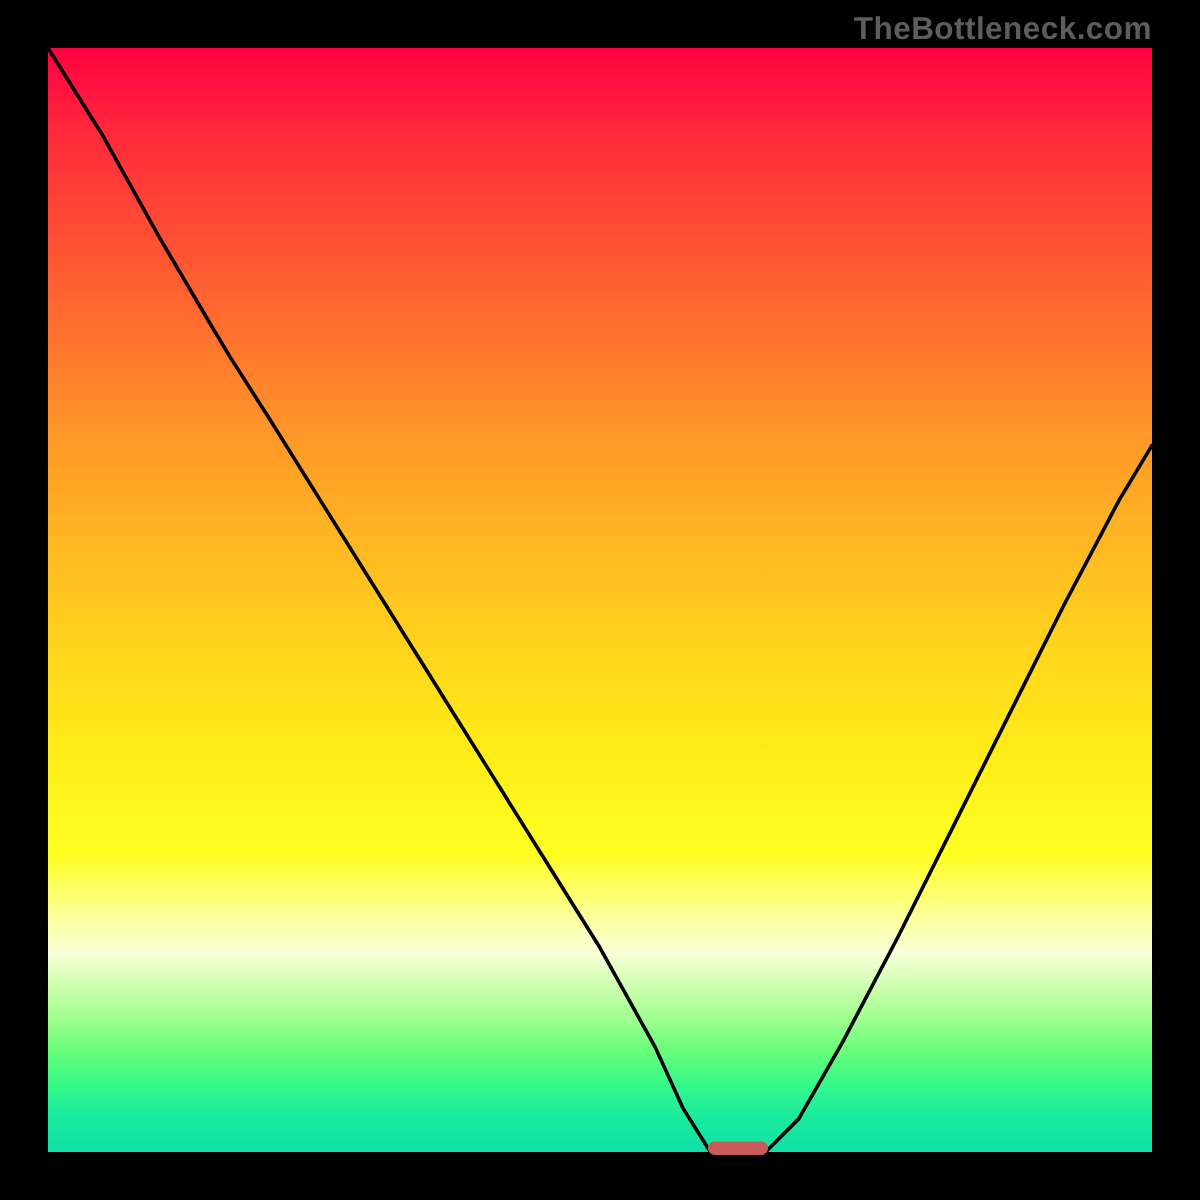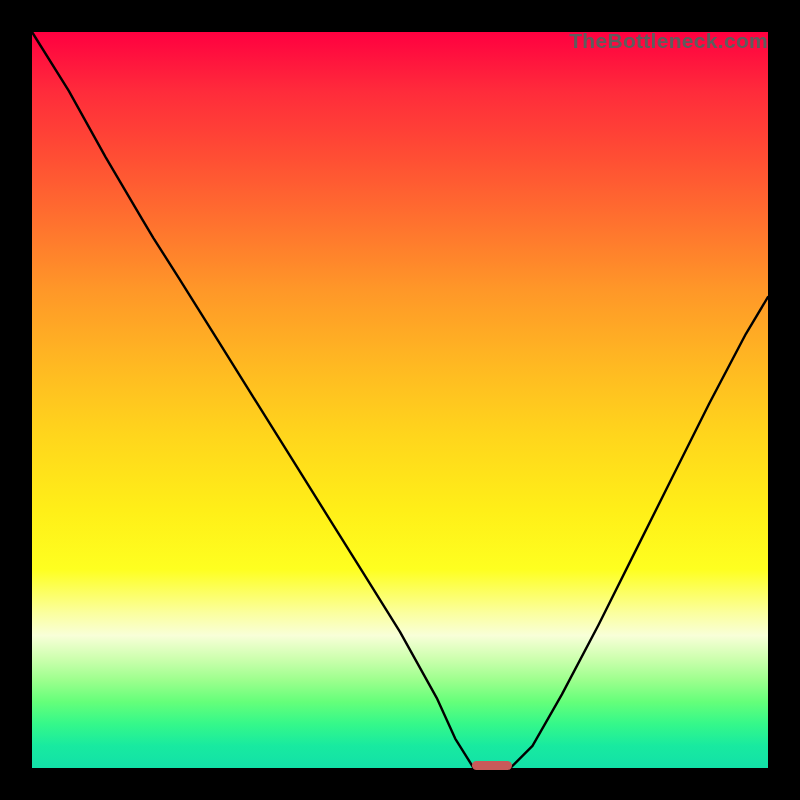--- a/index.html
+++ b/index.html
@@ -36,21 +36,20 @@
       #18eaa0 97%,
       #12e0a8 100%
     );
   }
   .watermark {
     position: absolute;
     font-family: Arial, Helvetica, sans-serif;
     font-weight: 600;
     color: #5d5d5d;
     letter-spacing: 0.3px;
-    margin-top: 21px;
   }
   svg.curve {
     position: absolute;
     left: 0;
     top: 0;
   }
   .marker {
     position: absolute;
     background: #c85a5a;
     border-radius: 999px;

